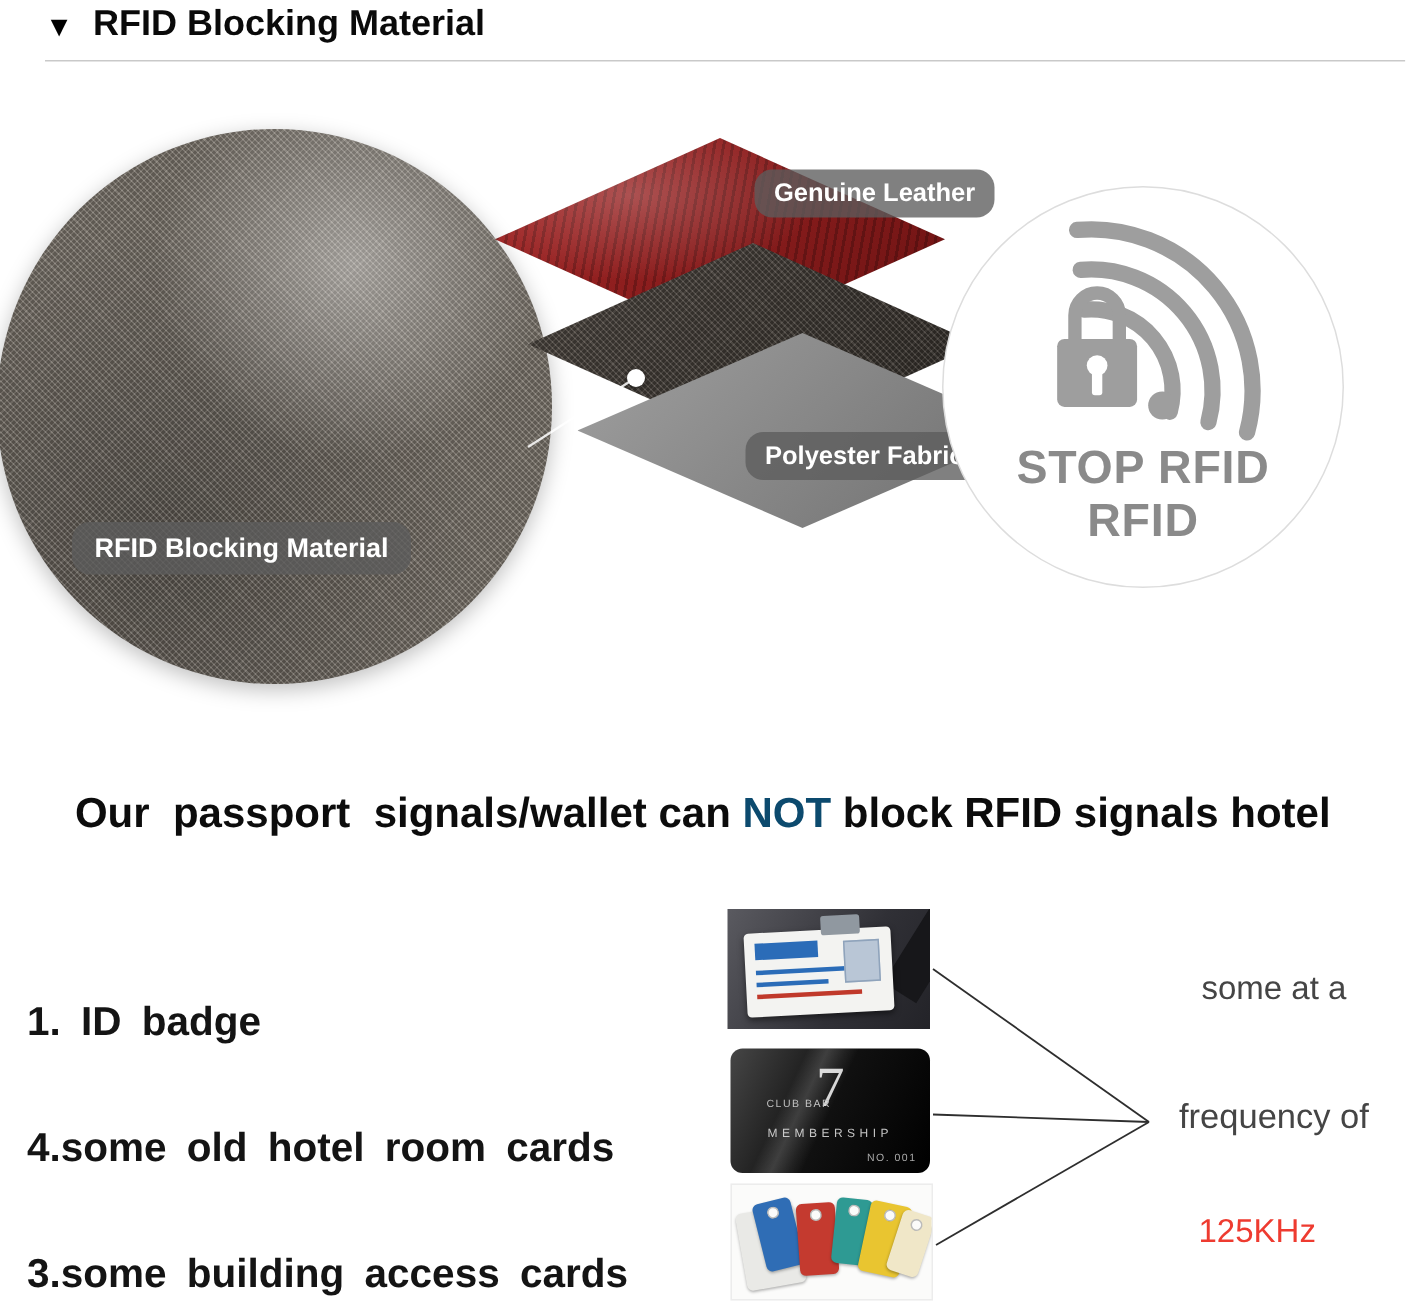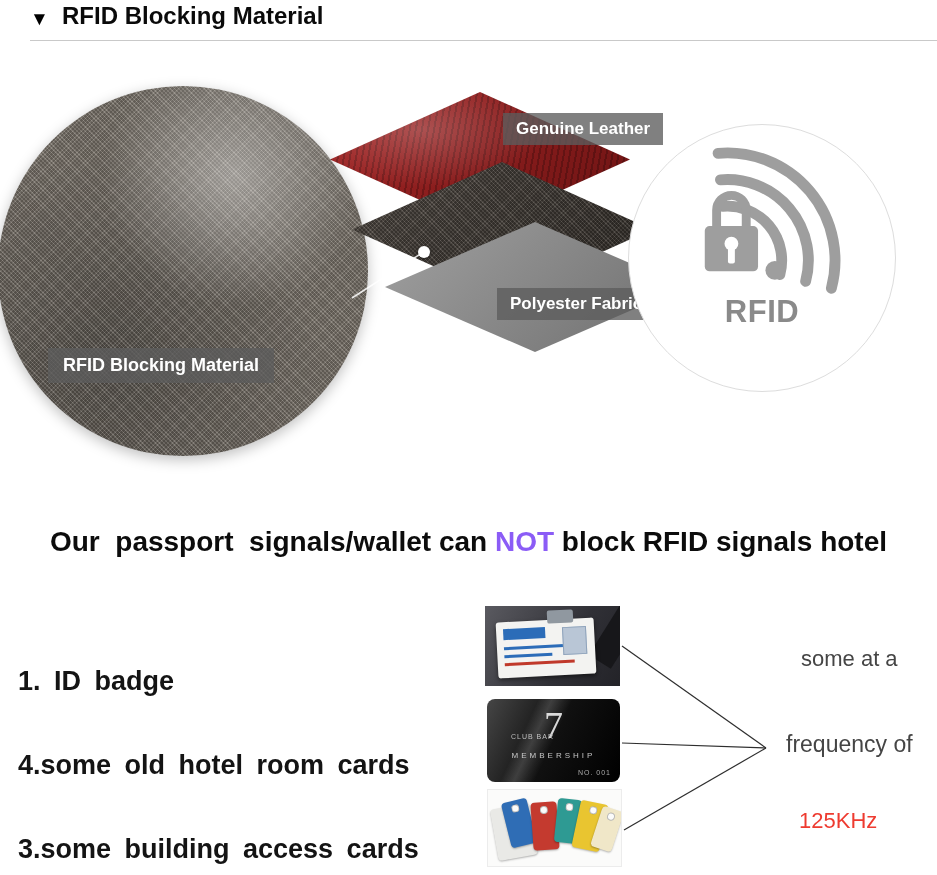--- a/index.html
+++ b/index.html
@@ -17,21 +17,21 @@
     background-color: #7d766d;
     background-image:
       radial-gradient(circle at 64% 24%, rgba(255,255,255,0.38), rgba(255,255,255,0) 36%),
       repeating-linear-gradient(45deg,  rgba(255,255,255,0.10) 0 1px, rgba(0,0,0,0.14) 1px 3px),
       repeating-linear-gradient(-45deg, rgba(255,255,255,0.08) 0 1px, rgba(0,0,0,0.12) 1px 3px),
       radial-gradient(circle at 30% 75%, rgba(0,0,0,0.28), rgba(0,0,0,0) 55%);
     box-shadow: 0 4px 14px rgba(0,0,0,0.25);
   }
   .chip {
     position: absolute; background: rgba(92,92,92,0.78); color: #fff; font-weight: bold;
-    border-radius: 0; white-space: nowrap;
+    border-radius: 12px; white-space: nowrap;
   }
   .circle-chip { left: 50px; top: 262px; font-size: 18px; padding: 7px 15px; }
 
   
   .layer { position: absolute; clip-path: polygon(50% 0%, 100% 50%, 50% 100%, 0% 50%); }
   .layer-leather {
     left: 330px; top: 92px; width: 300px; height: 135px;
     background-image:
       radial-gradient(ellipse at 30% 28%, rgba(255,255,255,0.22), transparent 42%),
       repeating-linear-gradient(100deg, rgba(0,0,0,0.22) 0 2px, transparent 2px 6px),
@@ -64,21 +64,21 @@
     background: #fff; border: 1px solid #ddd; display: flex; flex-direction: column;
     align-items: center; justify-content: flex-start; padding-top: 22px;
   }
   .stop-text { font-size: 31px; font-weight: bold; color: #8a8a8a; line-height: 1.12; letter-spacing: 0.5px; text-align: center; }
 
   
   .statement {
     position: absolute; left: 0; right: 0; top: 526px; text-align: center;
     font-size: 28px; font-weight: bold; color: #0c0c0c; white-space: pre-wrap;
   }
-  .statement .hl { color: #8b5cf6; }
+  .statement .hl { color: #0c4a6e; }
 
   
   .list-item { position: absolute; left: 18px; font-size: 27px; font-weight: bold; color: #141414; word-spacing: 6px; white-space: nowrap; margin-top: 21px; }
   .li-0 { top: 645px; } .li-1 { top: 729px; } .li-2 { top: 813px; text-align: right; }
 
   
   .photo { position: absolute; overflow: hidden; }
   .photo-badge { left: 485px; top: 606px; width: 135px; height: 80px;
     background: linear-gradient(120deg, #5a5a60, #303036 60%, #232328); }
   .badge-strap { position: absolute; right: -14px; top: -18px; width: 26px; height: 80px; background: #17171a; transform: rotate(32deg); }
@@ -143,20 +143,21 @@
     <svg viewBox="0 0 170 150" width="168" height="148">
       <path d="M103.1 129.2 A55 55 0 0 0 45.2 60.2" fill="none" stroke="#9e9e9e" stroke-width="11" stroke-linecap="round"></path>
       <path d="M129.2 136.2 A82 82 0 0 0 42.9 33.3" fill="none" stroke="#9e9e9e" stroke-width="11" stroke-linecap="round"></path>
       <path d="M155.3 143.2 A109 109 0 0 0 40.5 6.4" fill="none" stroke="#9e9e9e" stroke-width="11" stroke-linecap="round"></path>
       <circle cx="98" cy="125" r="9.5" fill="#9e9e9e"></circle>
       <path d="M39 80 v-16 a15 15 0 0 1 30 0 v16" fill="none" stroke="#9e9e9e" stroke-width="9"></path>
       <rect x="27" y="80" width="54" height="46" rx="5" fill="#9e9e9e"></rect>
       <circle cx="54" cy="98" r="7" fill="#ffffff"></circle>
       <rect x="50.5" y="101" width="7" height="17" rx="2" fill="#ffffff"></rect>
     </svg>
+    <div class="stop-text">STOP RFID</div>
     <div class="stop-text">RFID</div>
   </div>
 
   <div class="statement"><span>Our  passport  signals/wallet can </span><span class="hl">NOT</span><span> block RFID signals hotel</span></div>
 
   <div class="list-item li-0">1. ID badge</div>
   <div class="list-item li-1">4.some old hotel room cards</div>
   <div class="list-item li-2">3.some building access cards</div>
 
   <div class="photo photo-badge">

